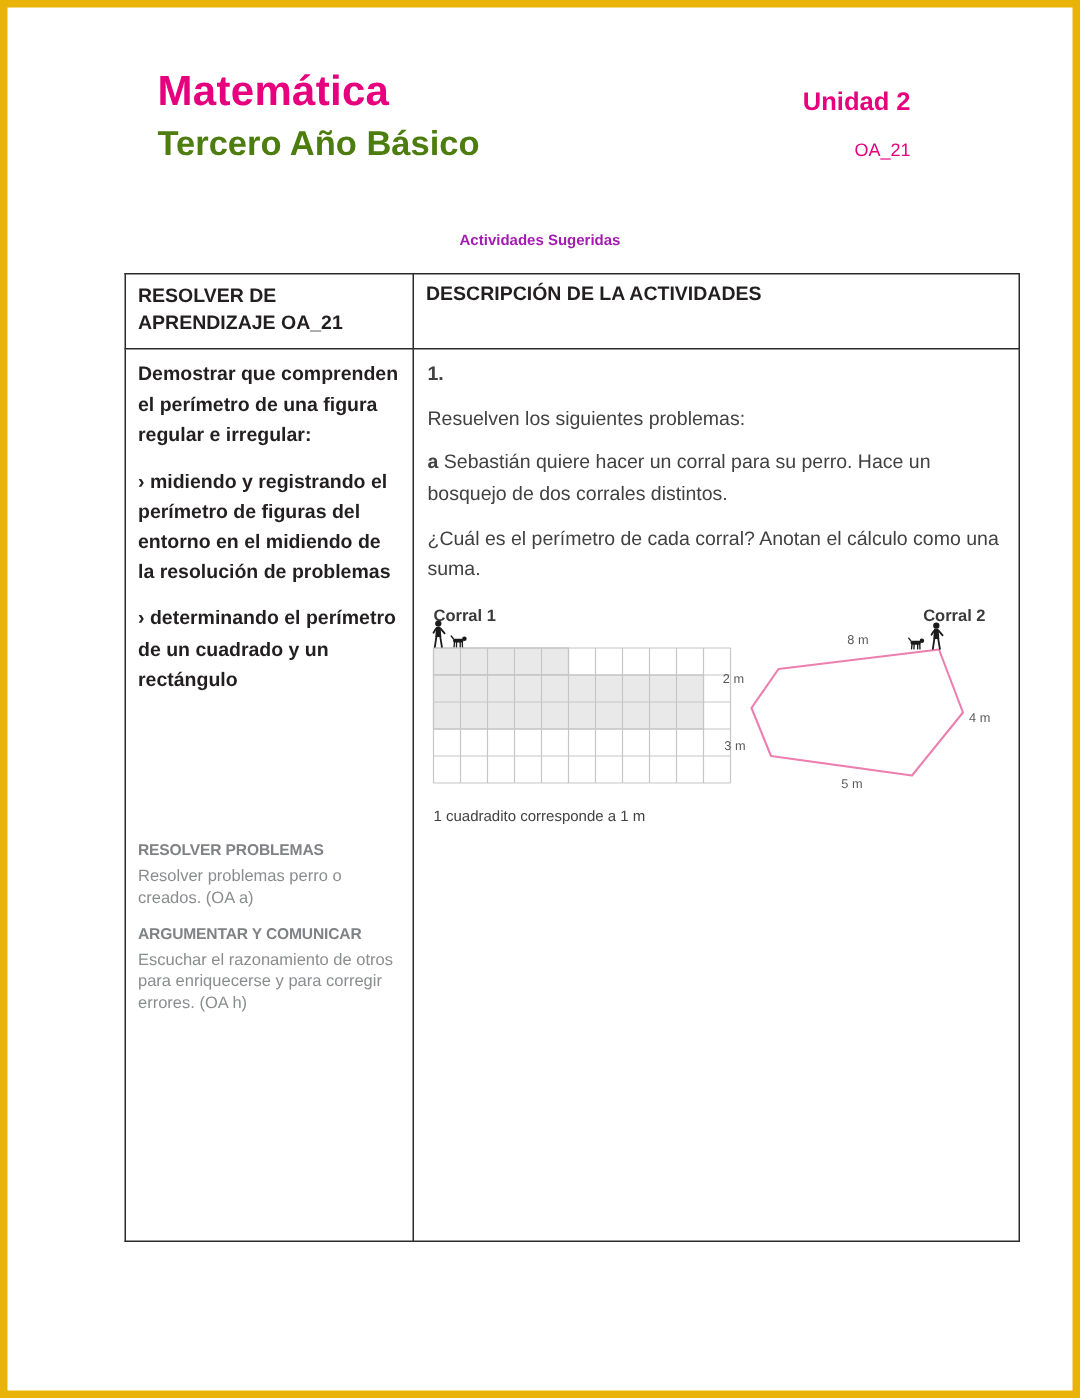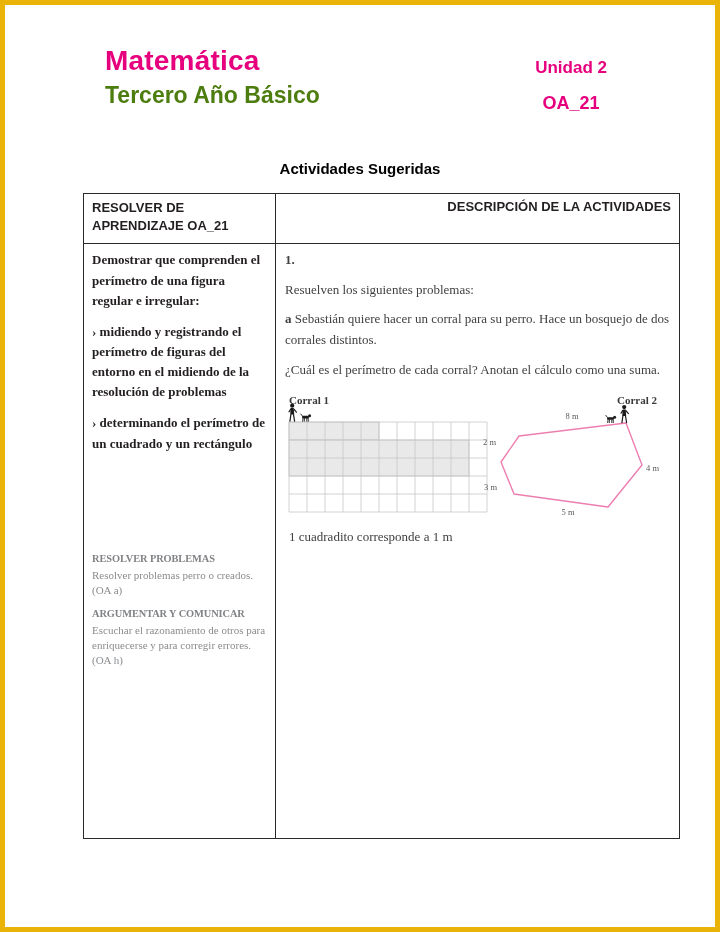--- a/index.html
+++ b/index.html
@@ -11,47 +11,47 @@
   }
   .page {
     width:720px; height:932px; box-sizing:border-box;
     border:5px solid #eab308; background:#ffffff; overflow:hidden;
   }
 
   
   .doc-header { display:flex; justify-content:space-between; padding:40px 108px 0 100px; }
   .h-title  { margin:0; font-size:28px; font-weight:bold; color:#e6007e; letter-spacing:.2px; }
   .h-sub    { margin:5px 0 0; font-size:23px; font-weight:bold; color:#4d7c0f; }
-  .h-right  { padding-top:13px; text-align:center; }
+  .h-right  { padding-top:13px; text-align:right; }
   .h-unit   { font-size:17px; font-weight:bold; color:#e6007e; margin-bottom:15px; }
-  .h-oa     { font-size:18px; font-weight:bold; color:#e6007e; }
+  .h-oa     { font-size:12px; font-weight:normal; color:#e6007e; }
 
   
-  .section-title { margin-top:46px; text-align:center; font-size:15px; font-weight:bold; color:#000000; }
+  .section-title { margin-top:46px; text-align:center; font-size:10px; font-weight:bold; color:#a21caf; }
 
   
   table.activities { border-collapse:collapse; margin:16px 0 0 78px; table-layout:fixed; }
   table.activities th, table.activities td { border:1px solid #2a2a2a; vertical-align:top; }
   th.obj-h  { width:175px; text-align:left;  padding:5px 8px 8px; font-size:13px; color:#231f20; line-height:1.4; }
-  th.desc-h { width:387px; text-align:right; padding:5px 8px 8px; font-size:13px; color:#231f20; }
-  tr.body-row td { height:582px;font-family:Liberation Serif, serif; }
+  th.desc-h { width:387px; text-align:left; padding:5px 8px 8px; font-size:13px; color:#231f20; }
+  tr.body-row td { height:582px; }
 
   .obj-cell { padding:6px 8px; font-size:13px; font-weight:bold; line-height:1.55; color:#231f20; }
   .obj-cell p { margin:0 0 11px; }
 
   .skills { margin-top:98px; font-weight:normal; color:#8a8c8e; font-size:11px; line-height:1.35; }
   .skill-title { font-weight:bold; font-size:10.4px; color:#808285; margin:10px 0 2px; letter-spacing:-0.1px; }
   .skill-title.first { margin-top:0; }
 
   .desc-cell { padding:6px 4px 6px 9px; font-size:13px; line-height:1.58; color:#414042; }
   .desc-cell p { margin:0 0 9px; }
   .bold { font-weight:bold; }
 
   .fig { margin-top:12px; display:block; }
-  .fig-caption { font-size:13px; color:#414042; margin:5px 0 0 4px; }
+  .fig-caption { font-size:10px; color:#414042; margin:5px 0 0 4px; }
 
   
   .grid-line  { stroke:#c6c6c6; stroke-width:.8; fill:none; }
   .shade      { fill:#e9e9e9; stroke:#c6c6c6; stroke-width:.8; }
   .pen        { fill:none; stroke:#ec7fb0; stroke-width:1.4; stroke-linejoin:round; }
   .side-lbl   { font-size:8.5px; fill:#5a5a5c; }
   .corral-lbl { font-size:11px; font-weight:bold; fill:#3a3a3c; }
   .silh       { fill:#1b1b1b; }
   .silh-s     { fill:none; stroke:#1b1b1b; stroke-linecap:round; }
 </style>

